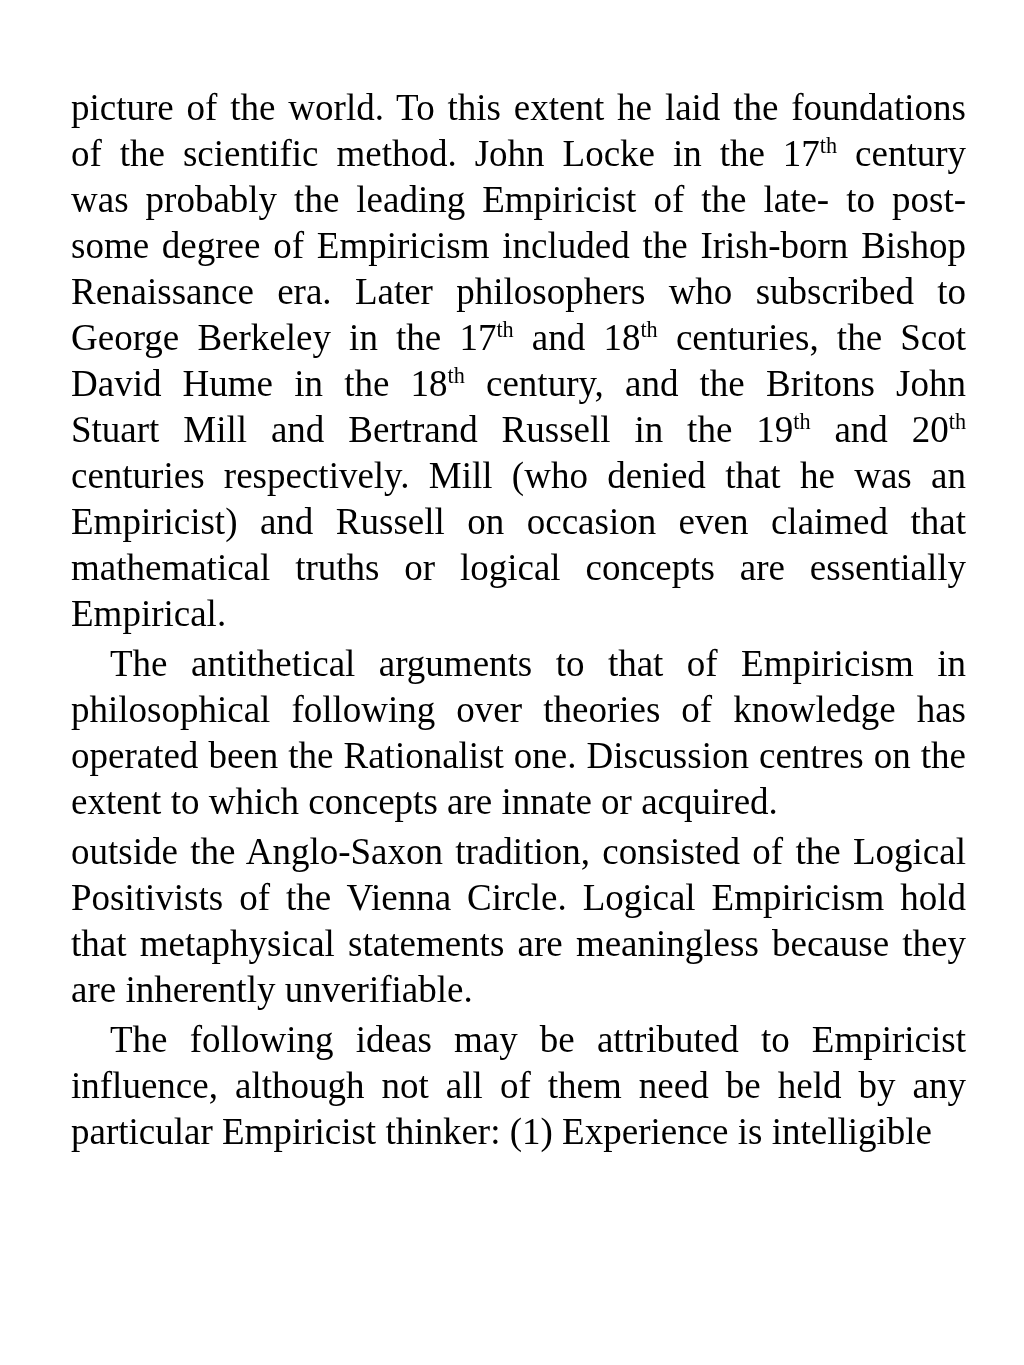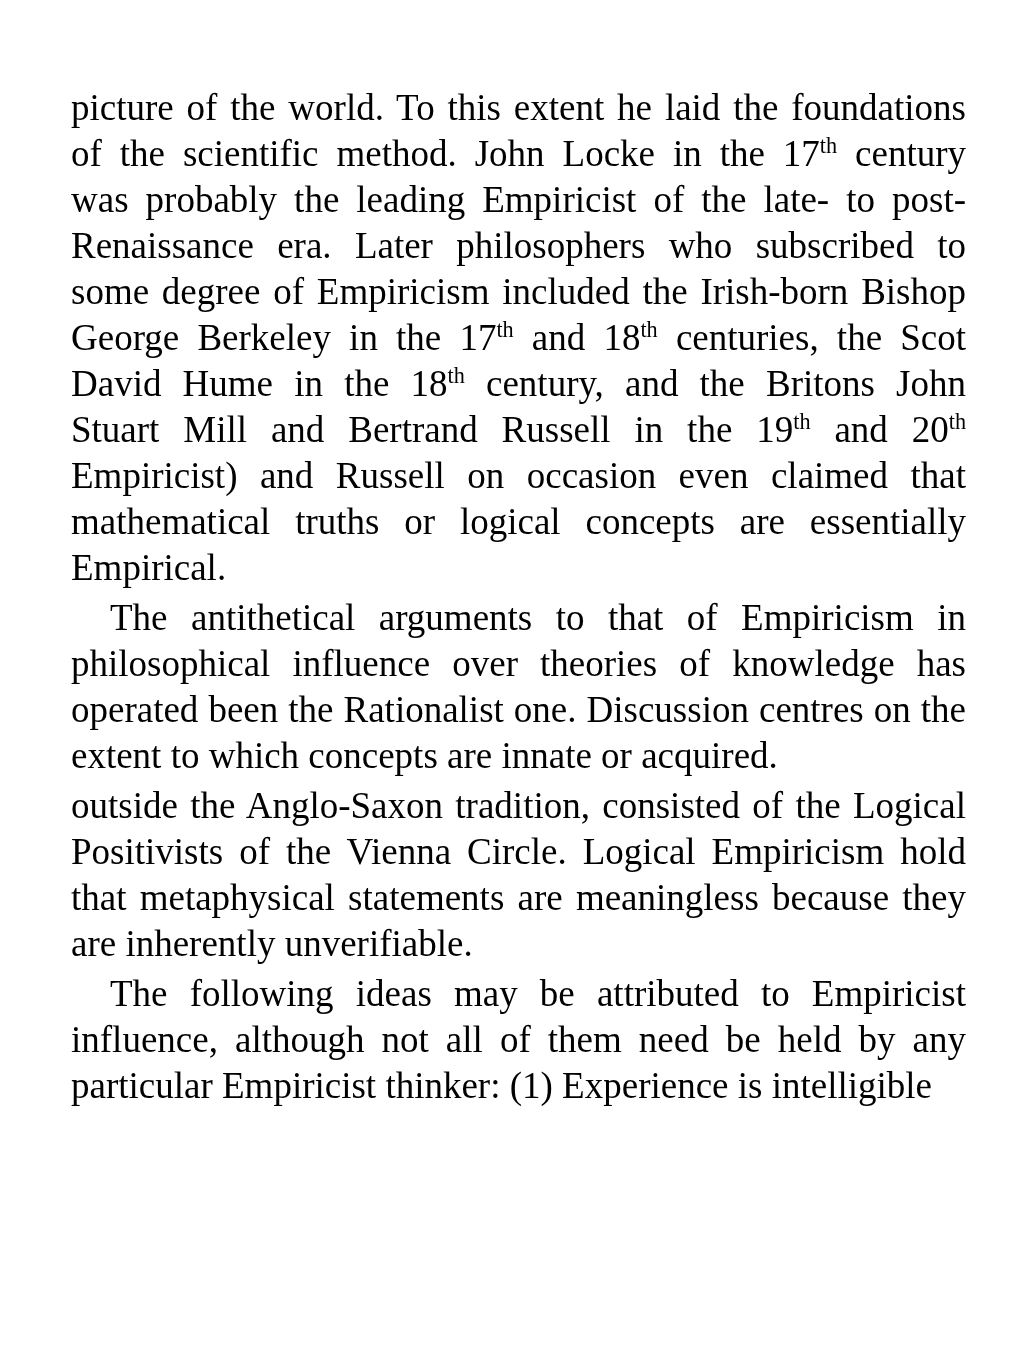--- a/index.html
+++ b/index.html
@@ -54,32 +54,33 @@
 </style>
 </head>
 <body>
 
 <div class="page">
   <div class="text-block" id="text-block">
       <div class="paragraph">
         <div class="line">picture of the world. To this extent he laid the foundations</div>
         <div class="line">of the scientific method. John Locke in the 17<sup>th</sup> century</div>
         <div class="line">was probably the leading Empiricist of the late- to post-</div>
+        <div class="line">some degree of Empiricism included the Irish-born Bishop</div>
         <div class="line">Renaissance era. Later philosophers who subscribed to</div>
-        <div class="line">some degree of Empiricism included the Irish-born Bishop</div>
         <div class="line">George Berkeley in the 17<sup>th</sup> and 18<sup>th</sup> centuries, the Scot</div>
         <div class="line">David Hume in the 18<sup>th</sup> century, and the Britons John</div>
         <div class="line">Stuart Mill and Bertrand Russell in the 19<sup>th</sup> and 20<sup>th</sup></div>
+        <div class="line">centuries respectively. Mill (who denied that he was an</div>
         <div class="line">Empiricist) and Russell on occasion even claimed that</div>
         <div class="line">mathematical truths or logical concepts are essentially</div>
         <div class="line last">Empirical.</div>
       </div>
       <div class="paragraph">
         <div class="line indent">The antithetical arguments to that of Empiricism in</div>
-        <div class="line">philosophical influence over theories of knowledge has</div>
+        <div class="line">philosophical following over theories of knowledge has</div>
         <div class="line">operated been the Rationalist one. Discussion centres on the</div>
         <div class="line last">extent to which concepts are innate or acquired.</div>
       </div>
       <div class="paragraph">
         <div class="line">outside the Anglo-Saxon tradition, consisted of the Logical</div>
         <div class="line">Positivists of the Vienna Circle. Logical Empiricism hold</div>
         <div class="line">that metaphysical statements are meaningless because they</div>
         <div class="line last">are inherently unverifiable.</div>
       </div>
       <div class="paragraph">

